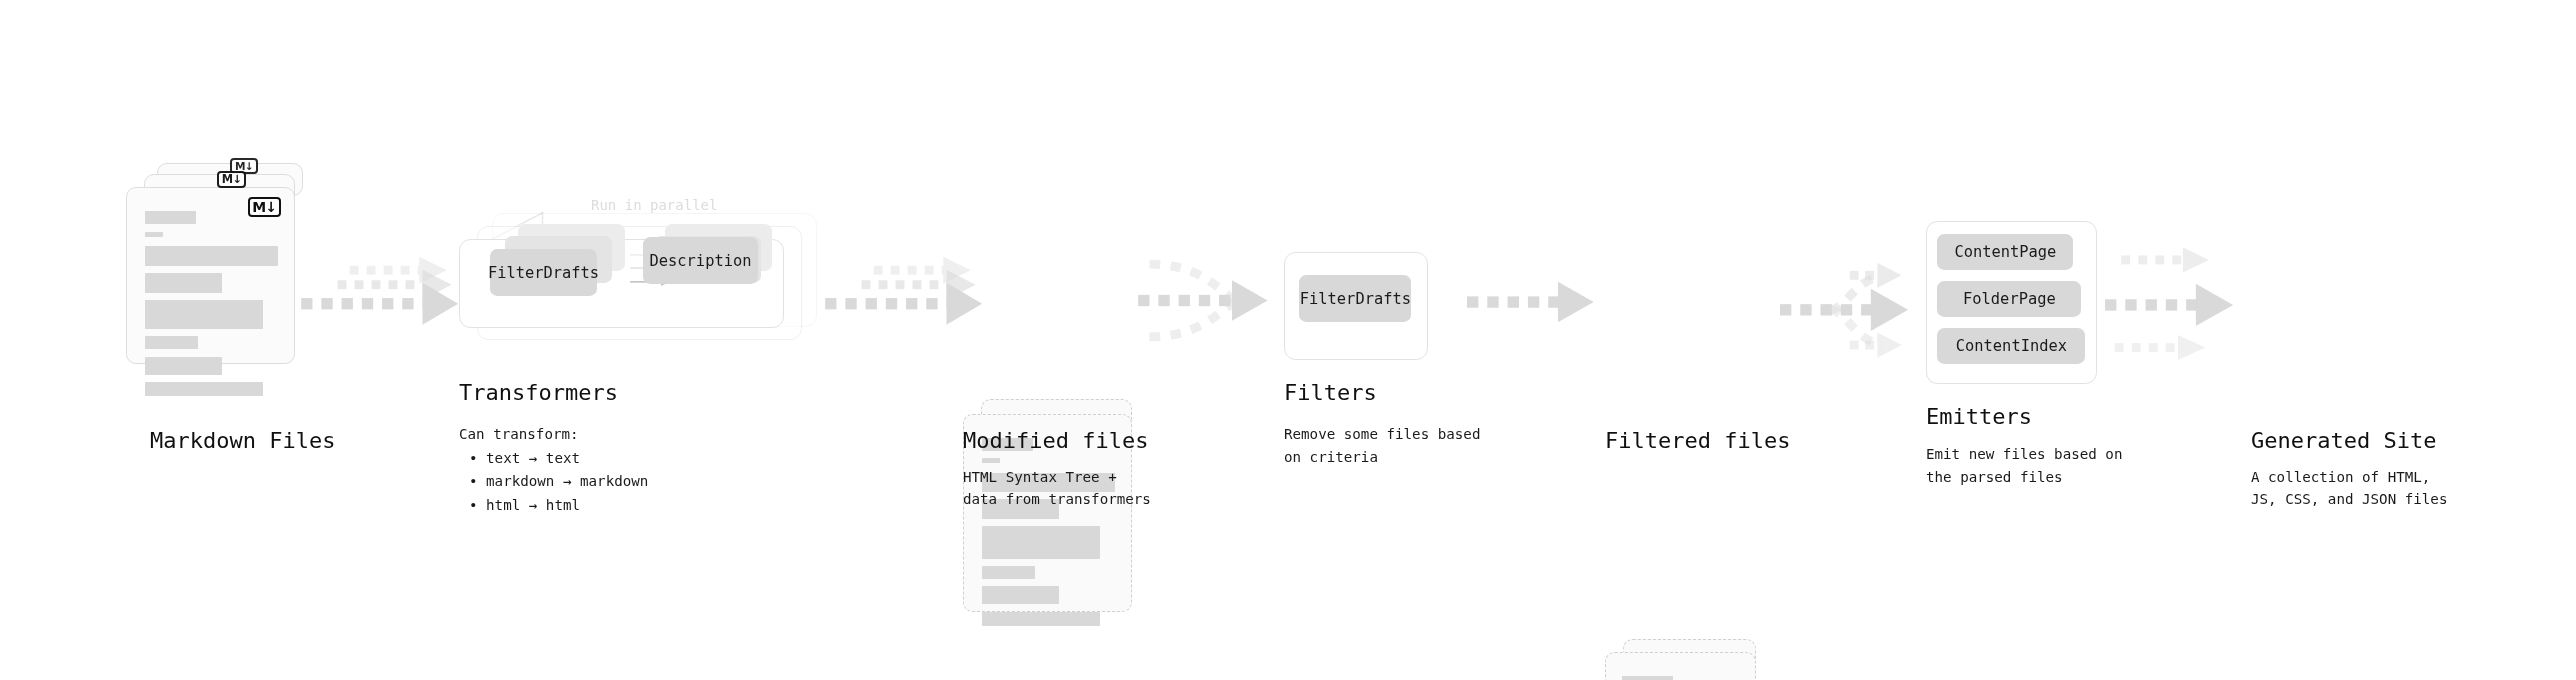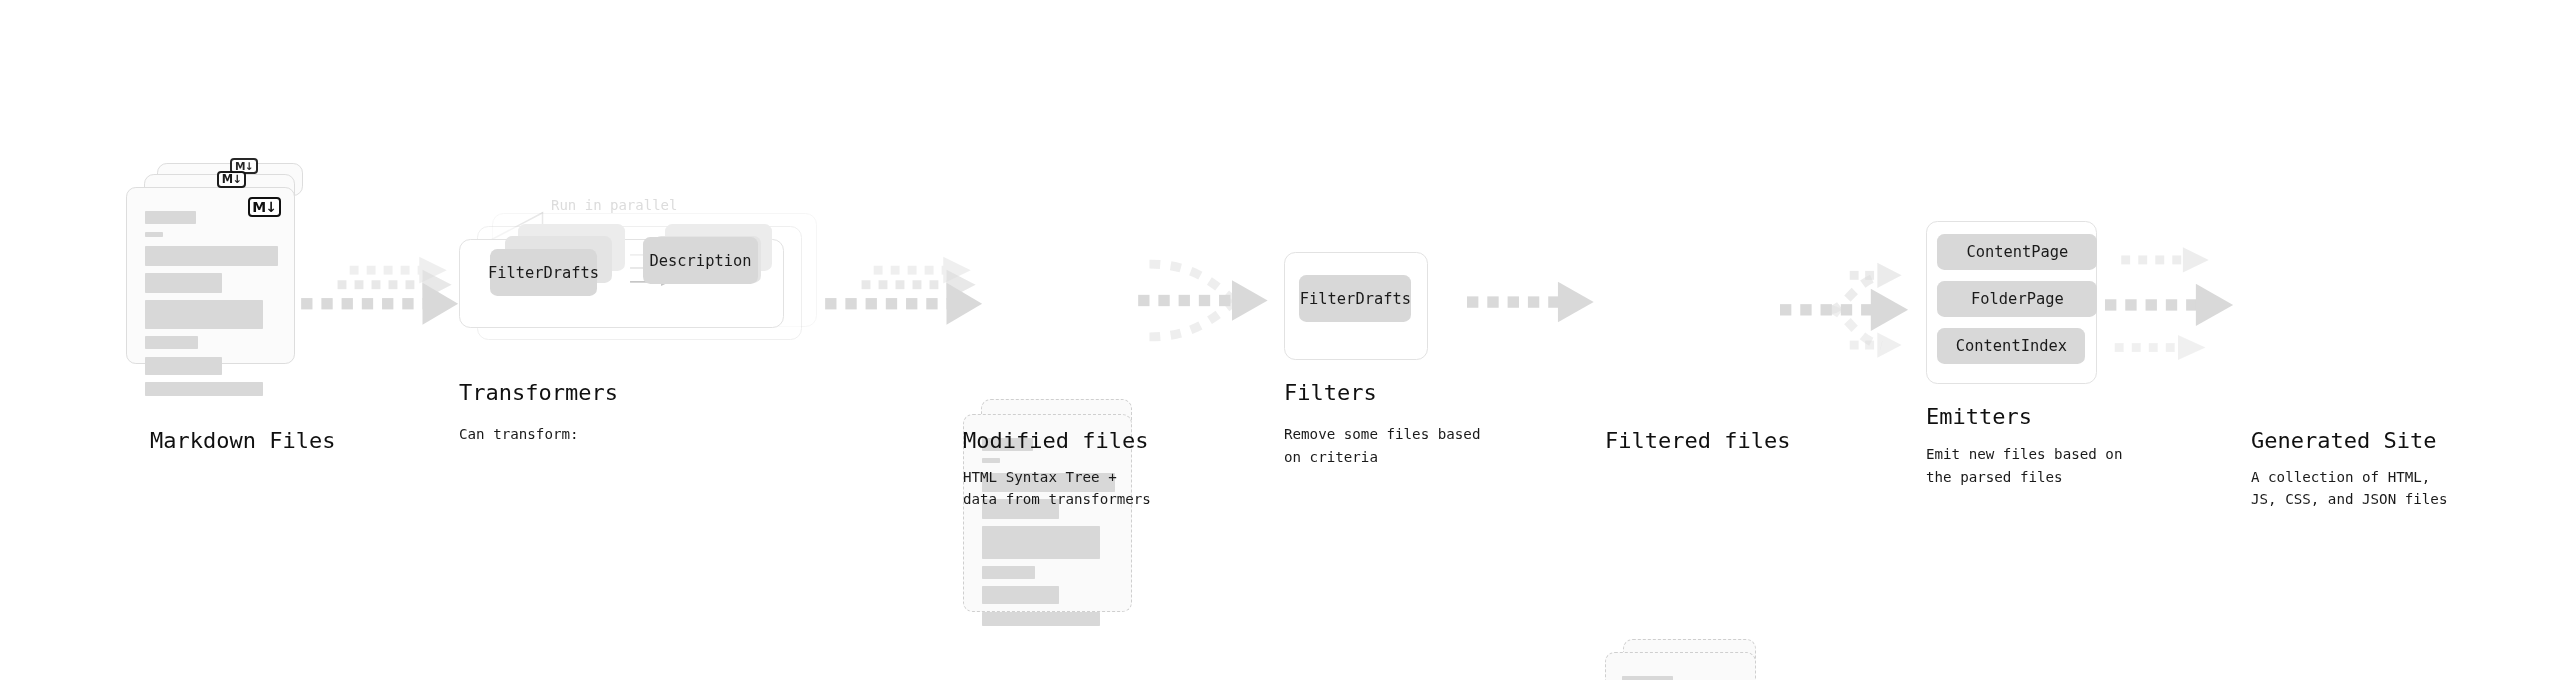--- a/index.html
+++ b/index.html
@@ -113,20 +113,21 @@
     font-size: 14.2px;
     line-height: 1.65;
     color: #1a1a1a;
     white-space: pre;
   }
   .parallel-label {
     position: absolute;
     font-size: 14px;
     color: #dcdcdc;
     white-space: nowrap;
+    margin-left: 40px;
   }
 
   
   .arrow-svg {
     position: absolute;
     overflow: visible;
   }
   .bullet-list {
     margin: 0;
     padding: 0;
@@ -220,20 +221,25 @@
       </g>
       <polygon points="38,34 49,39 38,44" fill="#c4c4c4"></polygon>
     </svg>
 
     <div class="chip" style="left:31px; top:36px; width:107px; height:47px;">FilterDrafts</div>
     <div class="chip" style="left:184px; top:24px; width:115px; height:47px;">Description</div>
   </div>
 
   <div class="title" style="left:459px; top:380px;">Transformers</div>
   <div class="subtitle" style="left:459px; top:423px;">Can transform:</div>
+  <ul class="bullet-list" style="position:absolute; left:469px; top:447px;">
+    <li class="subtitle" style="position:relative; left:0; top:0;">• text → text</li>
+    <li class="subtitle" style="position:relative; left:0; top:0;">• markdown → markdown</li>
+    <li class="subtitle" style="position:relative; left:0; top:0;">• html → html</li>
+  </ul>
 
   <svg class="arrow-svg" style="left:825px; top:256px;" width="154" height="89" viewBox="0 0 190 110">
     <g fill="#dcdcdc" opacity="0.45">
       <rect x="60" y="12" width="11" height="11"></rect>
         <rect x="81" y="12" width="11" height="11"></rect>
       <rect x="102" y="12" width="11" height="11"></rect>
         <rect x="123" y="12" width="11" height="11"></rect>
       <rect x="144" y="12" width="11" height="11"></rect>
       <polygon points="146,1 180,17.5 146,34"></polygon>
     </g>
@@ -338,22 +344,22 @@
         <rect x="25" y="79" width="14" height="14"></rect>
       <rect x="50" y="79" width="14" height="14"></rect>
         <rect x="75" y="79" width="14" height="14"></rect>
       <rect x="100" y="79" width="14" height="14"></rect>
       <polygon points="112,60 158,86 112,112"></polygon>
     </g>
   </svg>
 
   <div class="node" style="left:1926px; top:221px; width:195px; height:179px;">
     <div class="groupbox" style="left:0px; top:0px; width:171px; height:163px;"></div>
-    <div class="chip" style="left:11.4px; top:13px; width:160px; height:36px;">ContentPage</div>
-    <div class="chip" style="left:11.4px; top:60px; width:160px; height:36px;">FolderPage</div>
+    <div class="chip" style="left:11.4px; top:13px; width:136px; height:36px;">ContentPage</div>
+    <div class="chip" style="left:11.4px; top:60px; width:144px; height:36px;">FolderPage</div>
     <div class="chip" style="left:11.4px; top:107px; width:148px; height:36px;">ContentIndex</div>
   </div>
   <div class="title" style="left:1926px; top:404px;">Emitters</div>
   <div class="subtitle" style="left:1926px; top:443px;">Emit new files based on</div>
   <div class="subtitle" style="left:1926px; top:466px;">the parsed files</div>
 
   <svg class="arrow-svg" style="left:2105px; top:236px;" width="146" height="146" viewBox="0 0 180 180">
     <g fill="#dcdcdc" opacity="0.5">
       <rect x="20" y="24" width="11" height="11"></rect>
         <rect x="41" y="24" width="11" height="11"></rect>

